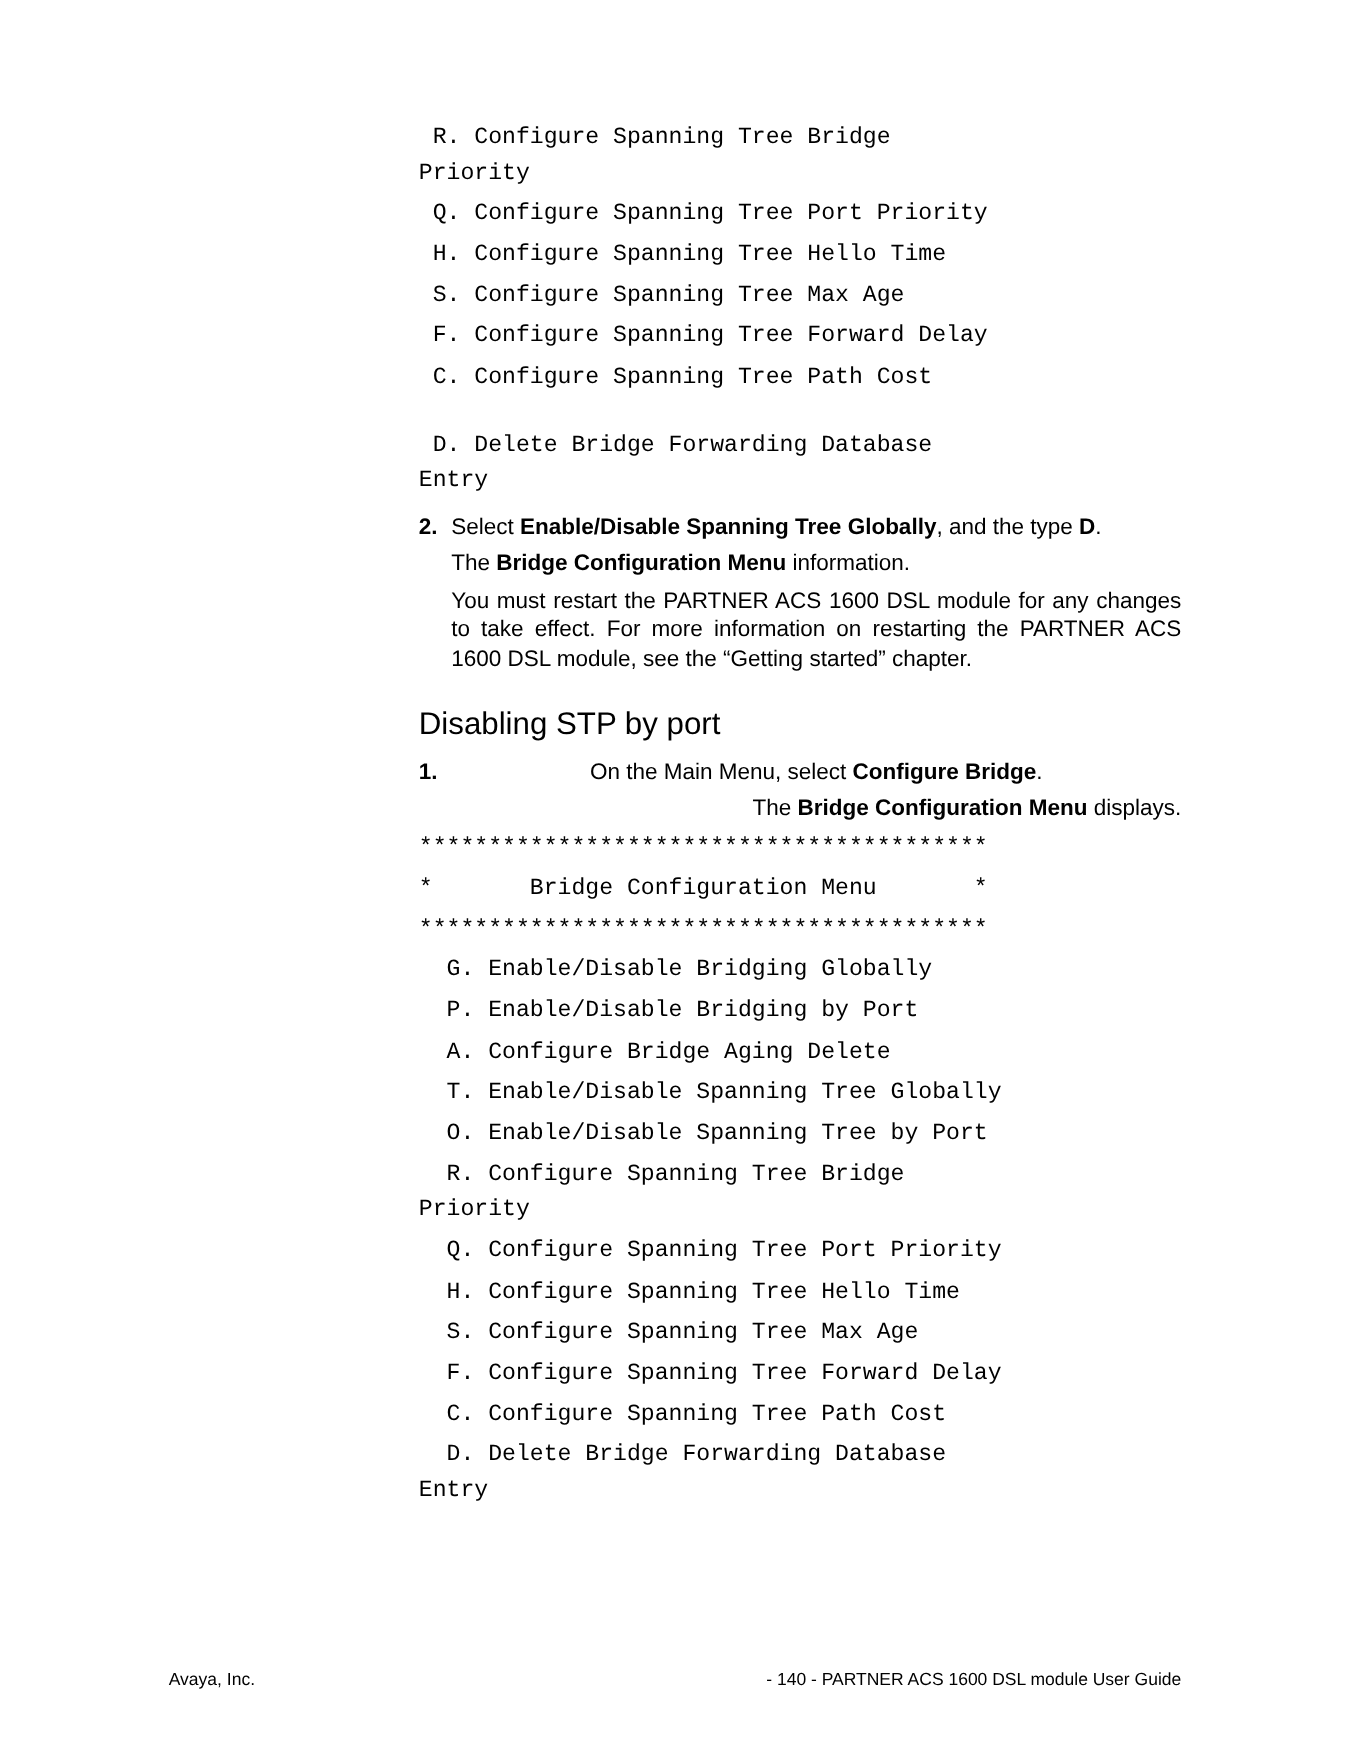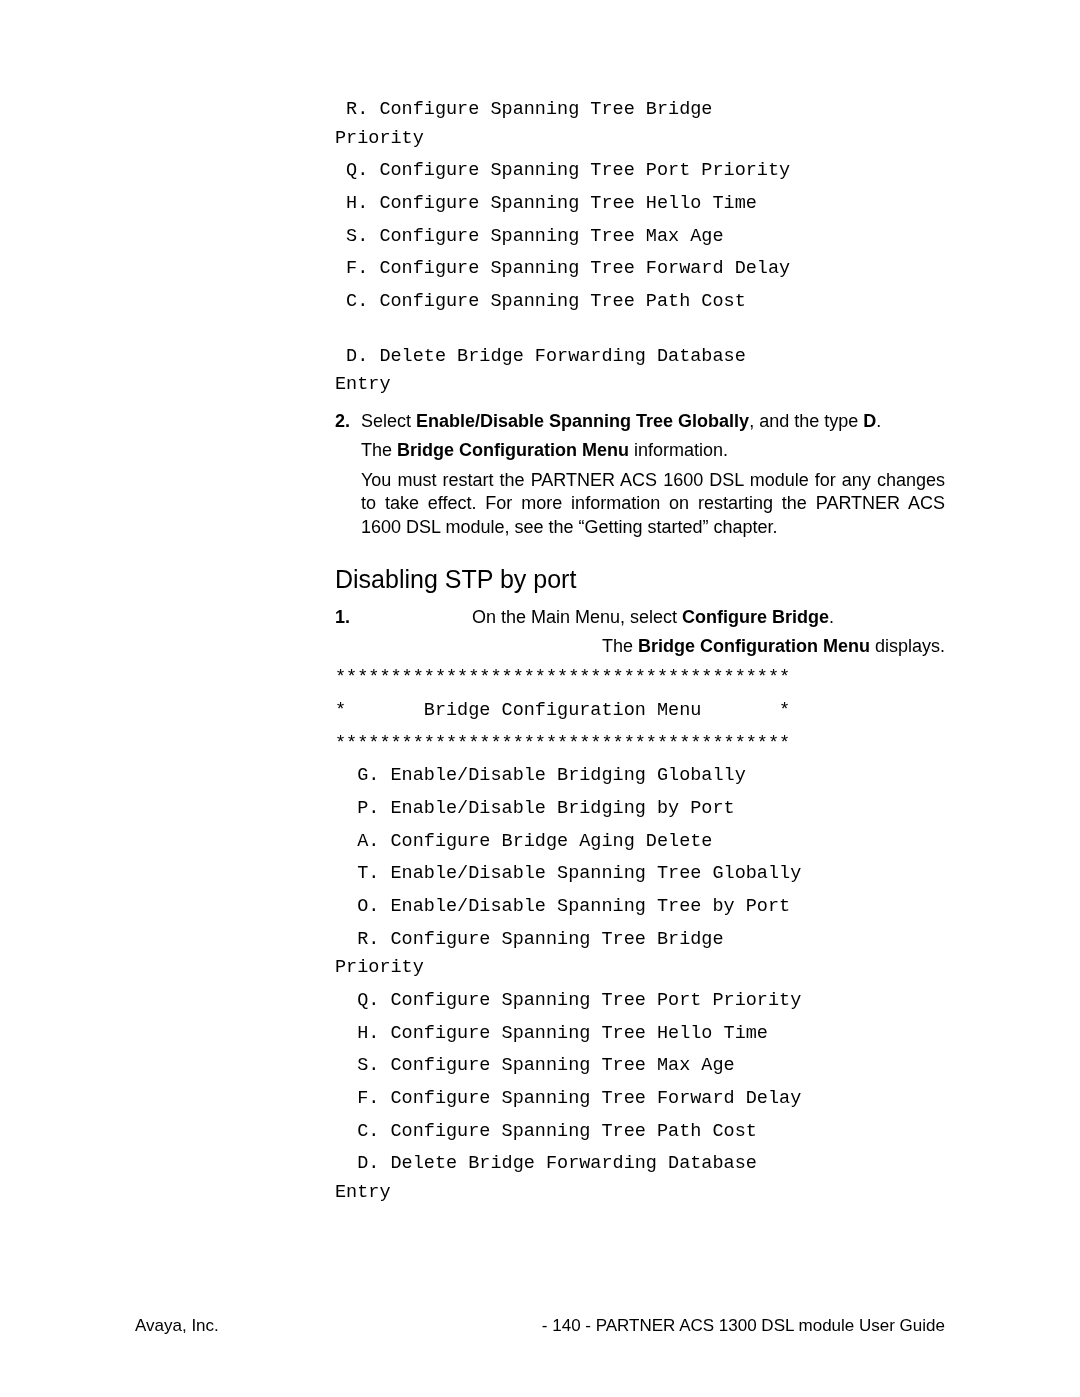--- a/index.html
+++ b/index.html
@@ -52,25 +52,25 @@
   }
   .bold { font-weight: bold; }
   .h2 {
     font-weight: normal;
     font-size: 25px;
     margin-top: 24px;
     margin-bottom: 10px;
   }
   .footer {
     position: absolute;
-    bottom: 60px;
+    bottom: 45px;
     left: 135px;
     right: 135px;
     display: flex;
-    font-size: 17px;
+    font-size: 14px;
   }
   .footer .left { flex: 0 0 auto; }
   .footer .right { flex: 1; text-align: right; }
   .menu-block { margin-top: 6px; }
 </style>
 </head>
 <body>
 
 <div class="page">
   <div class="content">
@@ -132,15 +132,15 @@
       <div class="mono">  F. Configure Spanning Tree Forward Delay</div>
       <div class="mono">  C. Configure Spanning Tree Path Cost</div>
       <div class="mono">  D. Delete Bridge Forwarding Database
 Entry</div>
     </div>
 
   </div>
 
   <div class="footer">
     <div class="left">Avaya, Inc.</div>
-    <div class="right">- 140 - PARTNER ACS 1300 DSL module User Guide</div>
+    <div class="right">- 140 - PARTNER ACS 1600 DSL module User Guide</div>
   </div>
 </div>
 
 </body></html>

